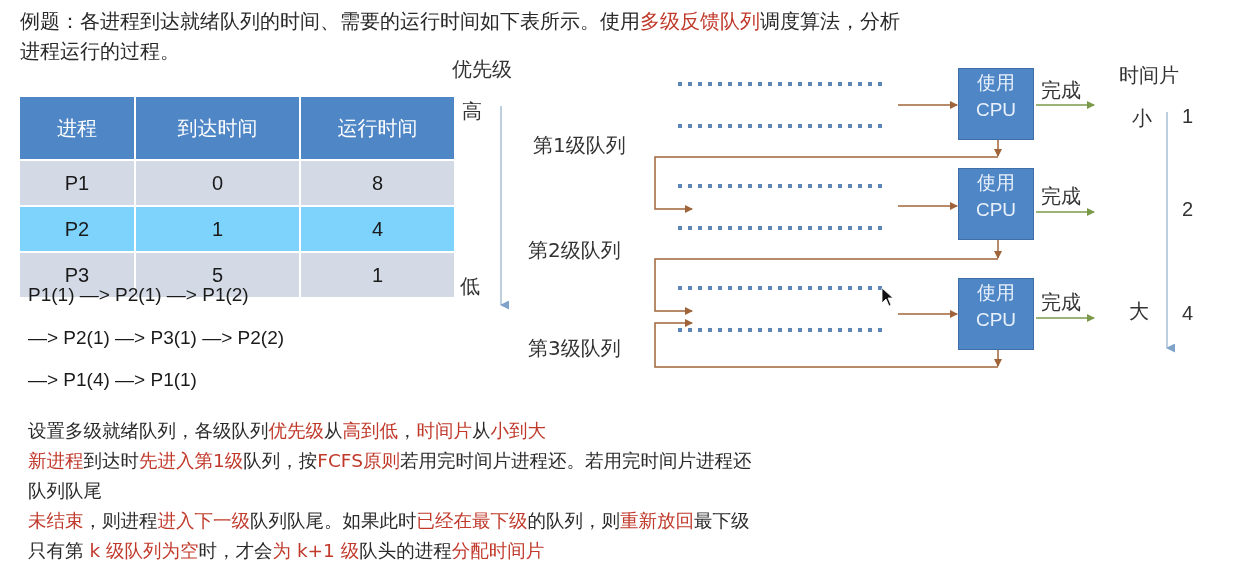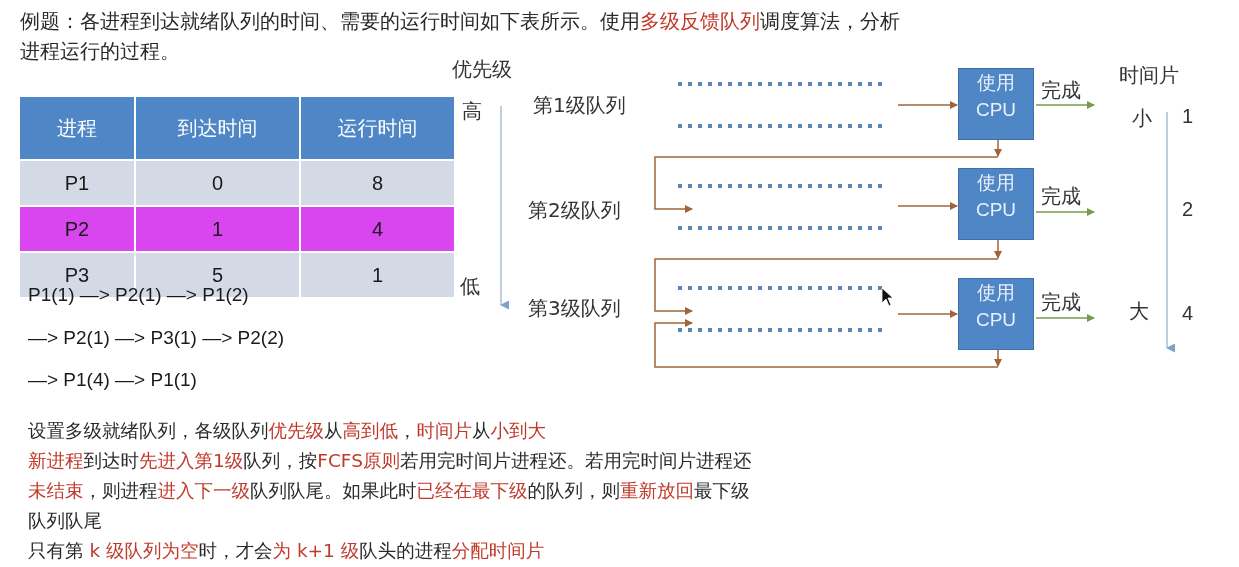--- a/index.html
+++ b/index.html
@@ -12,24 +12,24 @@
   .title { left:20px; top:6px; font-size:20px; line-height:30px; color:#2a2a2a; }
   table.proc {
     position:absolute; left:18px; top:95px; border-collapse:separate; border-spacing:2px 2px;
     font-family:"Liberation Sans", sans-serif; font-size:20px;
   }
   table.proc th {
     background:#4f86c6; color:#fff; font-weight:normal; height:36px; padding:13px;
   }
   table.proc td { text-align:center; height:38px; color:#1a1a1a; padding:3px; }
   table.proc tr.odd td { background:#d3dae6; }
-  table.proc tr.even td { background:#d946ef; }
+  table.proc tr.even td { background:#7dd3fc; }
   .seq { font-family:"Liberation Sans", sans-serif; font-size:19px; color:#1a1a1a; }
   .lbl { font-size:20px; color:#333; }
-  .qlabel { font-size:20px; color:#333; }
+  .qlabel { font-size:20px; color:#333;margin-top:40px; }
   .cpu {
     position:absolute; width:76px; height:72px; background:#4f86c6; border:1px solid #3f6fa8;
     color:#e8f0fa; text-align:center; font-size:19px; line-height:27px; box-sizing:border-box; 
   }
   .cpu .cpu-l2 { font-family:"Liberation Sans", sans-serif; }
   .done { font-size:20px; color:#333; }
   .body-text { font-size:18.5px; color:#2a2a2a; line-height:30px; }
   svg.diag { position:absolute; left:0; top:0; }
 </style>
 </head>
@@ -149,16 +149,16 @@
 <div class="abs lbl" style="left:1119px; top:62px;">时间片</div>
 <div class="abs lbl" style="left:1132px; top:105px;">小</div>
 <div class="abs lbl" style="left:1129px; top:298px;">大</div>
 <div class="abs lbl" style="left:1182px; top:105px; font-family:'Liberation Sans',sans-serif;">1</div>
 <div class="abs lbl" style="left:1182px; top:198px; font-family:'Liberation Sans',sans-serif;">2</div>
 <div class="abs lbl" style="left:1182px; top:302px; font-family:'Liberation Sans',sans-serif;">4</div>
 
 <div class="abs body-text" style="left:28px; top:416px;">
   <div><span>设置多级就绪队列，各级队列</span><span class="red">优先级</span><span>从</span><span class="red">高到低</span><span>，</span><span class="red">时间片</span><span>从</span><span class="red">小到大</span></div>
   <div><span class="red">新进程</span><span>到达时</span><span class="red">先进入第1级</span><span>队列，按</span><span class="red">FCFS原则</span><span>若用完时间片进程还。若用完时间片进程还</span></div>
+  <div><span>队列队尾</span></div>
   <div><span class="red">未结束</span><span>，则进程</span><span class="red">进入下一级</span><span>队列队尾。如果此时</span><span class="red">已经在最下级</span><span>的队列，则</span><span class="red">重新放回</span><span>最下级</span></div>
-  <div><span>队列队尾</span></div>
   <div><span>只有第 </span><span class="red">k 级队列为空</span><span>时，才会</span><span class="red">为 k+1 级</span><span>队头的进程</span><span class="red">分配时间片</span></div>
 </div>
 
 </body></html>

